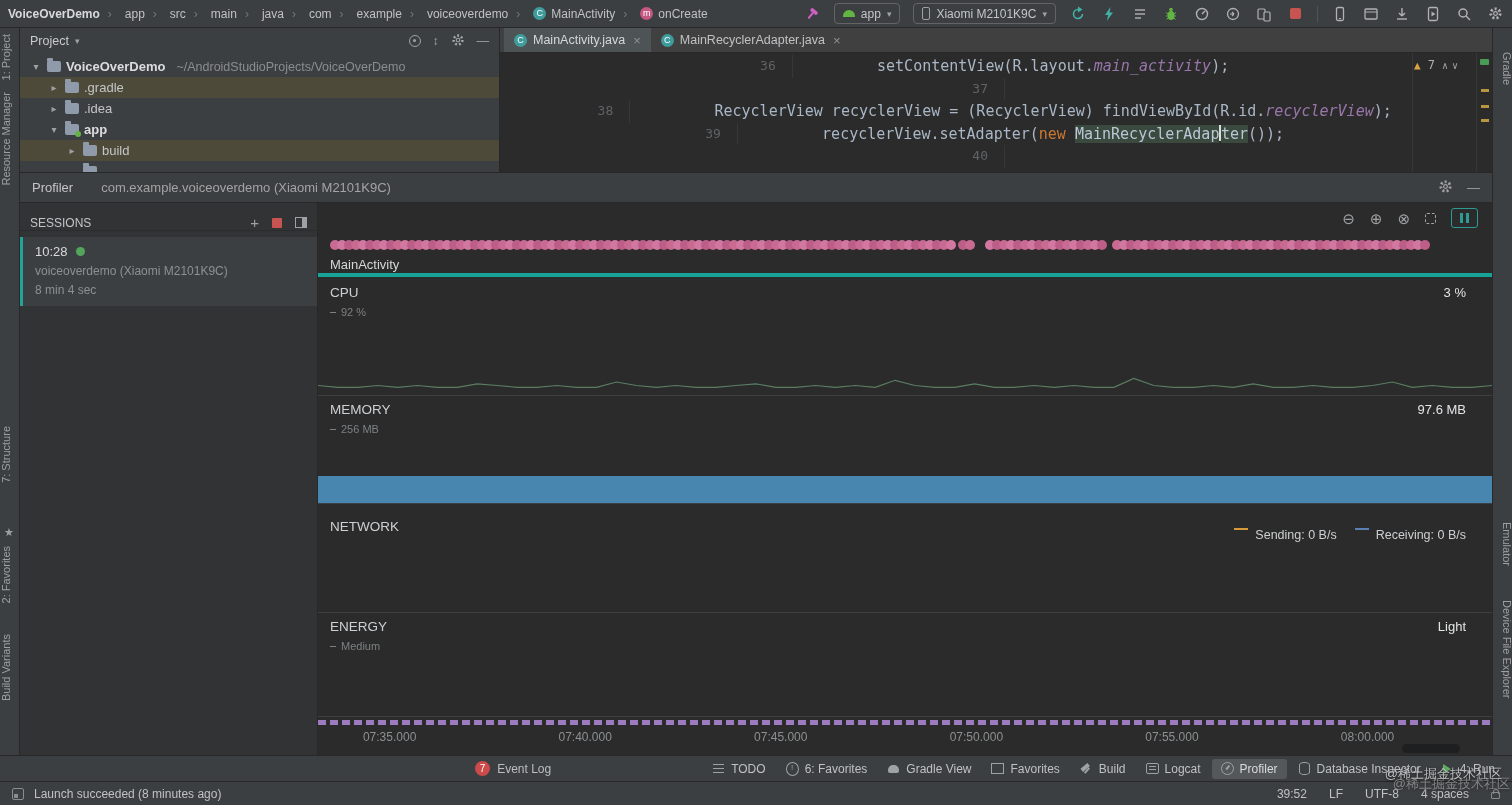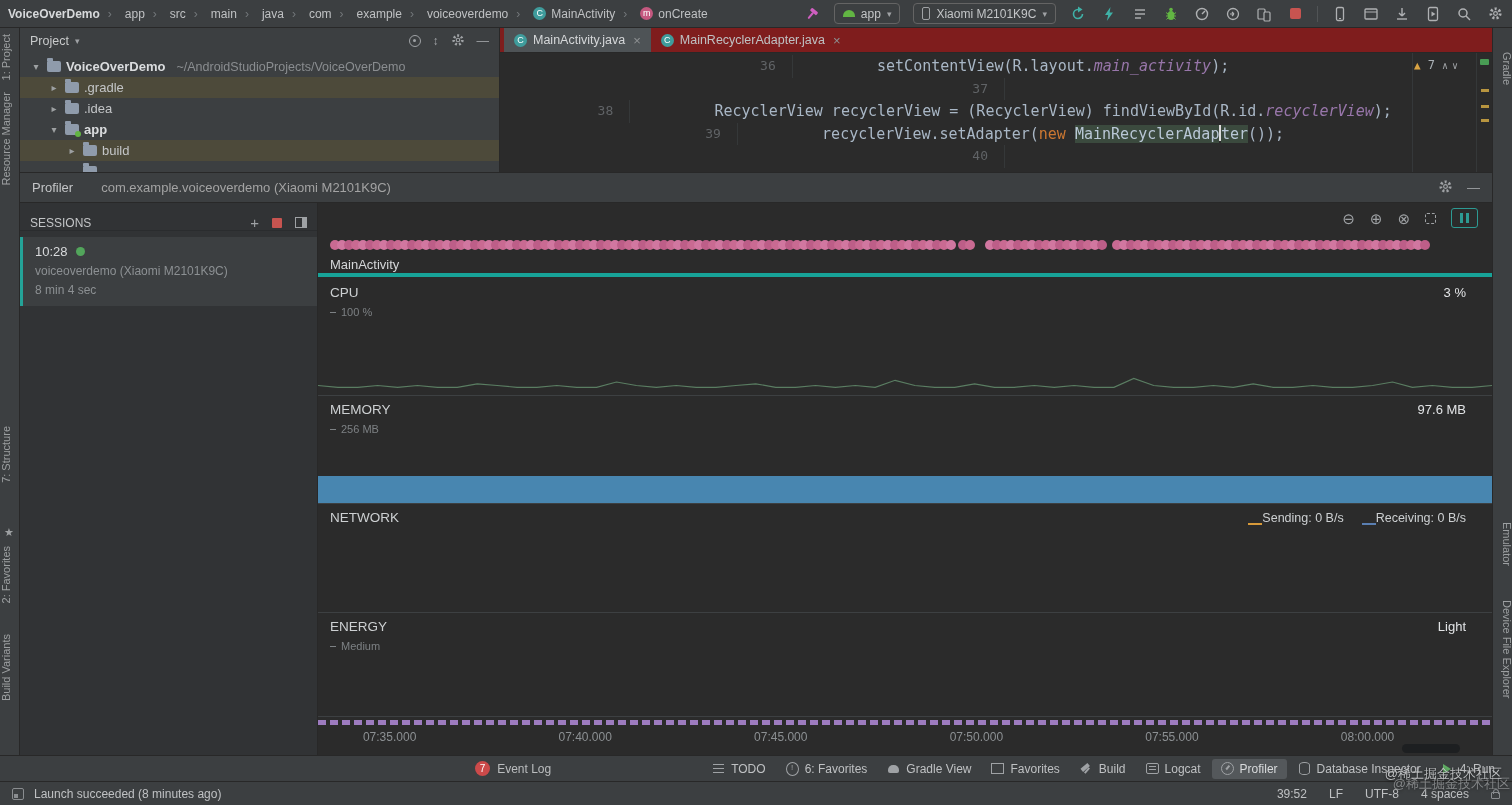--- a/index.html
+++ b/index.html
@@ -58,21 +58,21 @@
   .tree-item { height:21px; display:flex; align-items:center; gap:5px; color:#c3c5c7; white-space:nowrap; cursor:pointer; }
   .tree-item.selected { background:#4d4a3a; }
   .tree-item.bold .t-label { font-weight:bold; color:#dadcde; }
   .chevron { width:12px; text-align:center; color:#9da0a2; font-size:10px; flex:none; }
   .t-ic { width:14px; height:11px; background:#8f9bab; border-radius:1px 2px 2px 2px; position:relative; flex:none; }
   .t-ic::before { content:""; position:absolute; top:-3px; left:0; width:6px; height:3px; background:#8f9bab; border-radius:1px 1px 0 0; }
   .tree-item[data-icon="module"] .t-ic::after { content:""; position:absolute; right:-2px; bottom:-2px; width:6px; height:6px; border-radius:50%; background:#62b543; }
   .t-suffix { color:#8a8d90; margin-left:6px; font-size:12.5px; }
 
   .editor { flex:1; min-width:0; display:flex; flex-direction:column; background:#2b2b2b; }
-  .tabs { height:25px; flex:none; background:#7f1d1d; border-bottom:1px solid #282828; display:flex; align-items:stretch; padding-left:4px; }
+  .tabs { height:25px; flex:none; background:#404040; border-bottom:1px solid #282828; display:flex; align-items:stretch; padding-left:4px; }
   .tab { display:flex; align-items:center; gap:6px; padding:0 10px; font-size:12.5px; color:#bfc1c3; cursor:pointer; }
   .tab.active { background:#4e5356; color:#d5d7d9; }
   .tab-ic { width:13px; height:13px; border-radius:50%; background:#3f9c9c; color:#fff; font-size:9px; line-height:13px; text-align:center; flex:none; }
   .tab-ic::before { content:"C"; }
   .tab-close { color:#8e9193; font-size:13px; margin-left:2px; }
   .code-wrap { flex:1; display:flex; position:relative; font-family:"DejaVu Sans Mono","Liberation Mono",monospace; font-size:15px; min-width:0; }
   .code-lines { flex:1; padding-top:2px; min-width:0; }
   .code-line { display:flex; height:22.5px; white-space:pre;justify-content:center; }
   .lnum { width:46px; flex:none; text-align:right; padding-right:16px; color:#606366; font-size:13px; line-height:22.5px; border-right:1px solid #353839; }
   .ltext { padding-left:12px; line-height:22.5px; color:#a9b7c6; }
@@ -125,21 +125,21 @@
   .section { position:relative; flex:none; border-bottom:1px solid #3d4042; padding:6px 26px 0 12px; overflow:hidden; cursor:crosshair; }
   .sec-cpu { height:117px; } .sec-memory { height:108px; } .sec-network { height:109px; } .sec-energy { height:104px; }
   .sec-head { display:flex; justify-content:space-between; align-items:center; font-size:13.5px; color:#cdd0d2; }
   .sec-value { color:#e2e4e6; font-size:13px; }
   .axis { margin-top:6px; font-size:11px; color:#7d8184; display:flex; align-items:center; gap:5px; }
   .axis::before { content:""; width:6px; height:1px; background:#7d8184; }
   .chart-layer { position:absolute; left:0; right:0; bottom:0; }
   .cpu-svg { height:70px; width:100%; display:block; }
   .memory-band { background:#4886b0; }
   .legend { display:flex; align-items:center; gap:18px; font-size:12.5px; color:#cdd0d2; }
-  .legend-item { display:inline-flex; align-items:flex-end; gap:0; }
+  .legend-item { display:inline-flex; align-items:flex-start; gap:7px;margin-top:18px; }
   .legend-swatch { width:14px; height:2px; display:inline-block; }
   .sw-sending { background:#d79a3a; }
   .sw-receiving { background:#5a7fb2; }
 
   .timeline { flex:1; position:relative; min-height:34px; }
   .timeline-dashes { position:absolute; top:3px; left:0; right:0; height:5px; background:repeating-linear-gradient(90deg,#9d7bbf 0 8px,transparent 8px 12px); }
   .tl-label { position:absolute; top:13px; transform:translateX(-50%); font-size:12px; color:#8c9093; }
   .h-scroll { position:absolute; right:32px; bottom:2px; width:58px; height:9px; border-radius:5px; background:#1d1f21; cursor:pointer; }
 
   
@@ -675,21 +675,21 @@
               <span>MainActivity</span>
               <span class="activity-bar"></span>
             </div>
 
             <div class="section sec-cpu">
               <div class="sec-head">
                 <span>CPU</span>
                 <span class="sec-value">3 %</span>
               </div>
               <div class="axis">
-                  <span>100 %</span>
+                  <span>92 %</span>
                 </div>
               <svg class="chart-layer cpu-svg" preserveAspectRatio="none" viewBox="0 0 1174 70">
                   <polyline points="0.0,60.5 19.9,62.3 39.8,62.3 59.7,60.5 79.6,62.3 99.5,60.5 119.4,62.3 139.3,62.3 159.2,58.8 179.1,60.5 199.0,62.3 218.9,62.3 238.8,60.5 258.7,62.3 278.6,62.3 298.5,57.0 318.4,60.5 338.3,62.3 358.2,60.5 378.1,62.3 398.0,62.3 417.9,60.5 437.8,58.8 457.7,62.3 477.6,62.3 497.5,60.5 517.4,62.3 537.3,60.5 557.2,62.3 577.1,55.3 596.9,60.5 616.8,62.3 636.7,62.3 656.6,58.8 676.5,62.3 696.4,62.3 716.3,60.5 736.2,62.3 756.1,60.5 776.0,62.3 795.9,62.3 815.8,53.5 835.7,60.5 855.6,62.3 875.5,62.3 895.4,60.5 915.3,62.3 935.2,58.8 955.1,62.3 975.0,62.3 994.9,60.5 1014.8,62.3 1034.7,62.3 1054.6,60.5 1074.5,57.0 1094.4,62.3 1114.3,60.5 1134.2,62.3 1154.1,62.3 1174.0,60.5" fill="none" stroke="#5a7d62" stroke-width="1.2"></polyline>
                 </svg>
             </div>
 
             <div class="section sec-memory">
               <div class="sec-head">
                 <span>MEMORY</span>
                 <span class="sec-value">97.6 MB</span>

